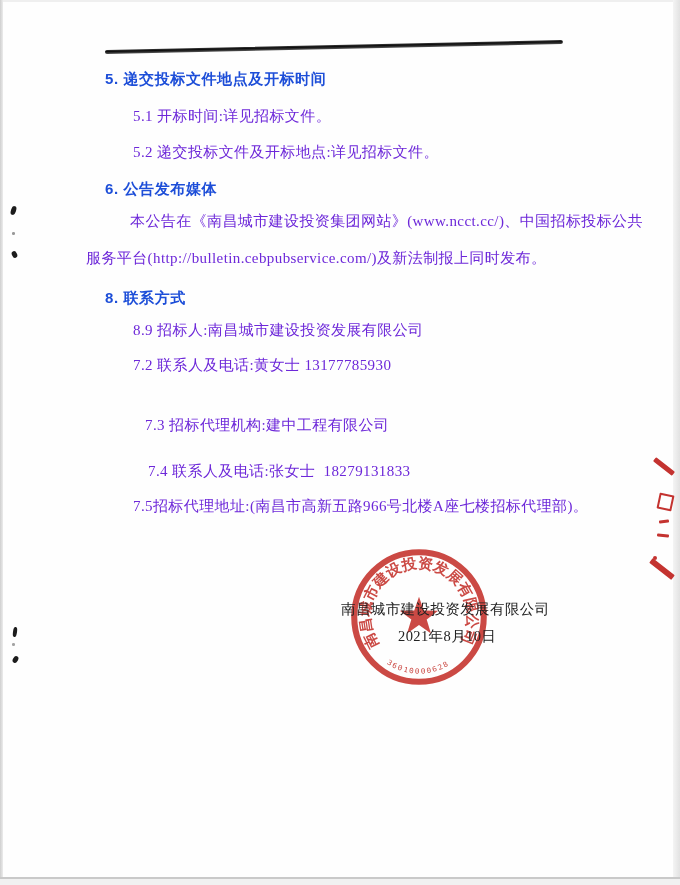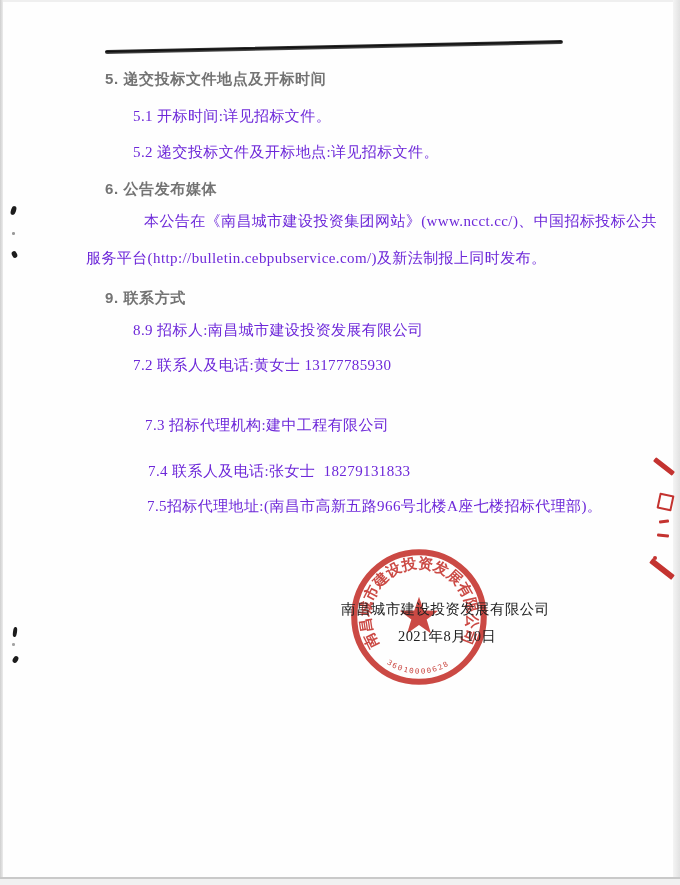--- a/index.html
+++ b/index.html
@@ -14,21 +14,21 @@
   .edge-bottom-below{position:absolute;left:0;top:879px;width:680px;height:6px;background:#f1f1f1;}
   .edge-top{position:absolute;left:0;top:0;width:680px;height:2px;background:#efefef;}
 
   .scanline{
     position:absolute;left:105px;top:50px;width:458px;height:4px;
     background:linear-gradient(to bottom,#3a3a3a,#0d0d0d 40%,#555);
     transform:rotate(-1.25deg);transform-origin:left center;border-radius:2px;
   }
 
   .ln{position:absolute;font-size:15px;color:#6d28d9;white-space:pre;letter-spacing:0.4px;line-height:1;}
-  .hd{font-family:"Liberation Sans","DejaVu Sans",sans-serif;font-weight:700;color:#737373;letter-spacing:0.6px;}
+  .hd{font-family:"Liberation Sans","DejaVu Sans",sans-serif;font-weight:700;color:#1d4ed8;letter-spacing:0.6px;}
   .sig{font-size:14.5px;color:#222;}
 
   .seal{position:absolute;left:333px;top:531px;width:172px;height:172px;opacity:0.88;mix-blend-mode:multiply;}
 
   .speck{position:absolute;background:#1c1c1c;border-radius:45%;}
   .speck.s1{left:11px;top:206px;width:5px;height:9px;transform:rotate(18deg);}
   .speck.s2{left:12px;top:232px;width:3px;height:3px;opacity:.45;}
   .speck.s3{left:12px;top:251px;width:5px;height:7px;transform:rotate(-24deg);}
   .speck.s4{left:13px;top:627px;width:4px;height:10px;transform:rotate(8deg);}
   .speck.s5{left:12px;top:643px;width:3px;height:3px;opacity:.4;}
@@ -54,29 +54,29 @@
   <div class="edge-bottom"></div>
   <div class="edge-bottom-below"></div>
 
   <div class="scanline"></div>
 
   <div class="ln hd" style="left:105px;top:71px;">5. 递交投标文件地点及开标时间</div>
   <div class="ln" style="left:133px;top:109px;">5.1 开标时间:详见招标文件。</div>
   <div class="ln" style="left:133px;top:145px;">5.2 递交投标文件及开标地点:详见招标文件。</div>
 
   <div class="ln hd" style="left:105px;top:181px;">6. 公告发布媒体</div>
-  <div class="ln" style="left:130px;top:214px;margin-left:14px;">本公告在《南昌城市建设投资集团网站》(www.ncct.cc/)、中国招标投标公共</div>
+  <div class="ln" style="left:130px;top:214px;">本公告在《南昌城市建设投资集团网站》(www.ncct.cc/)、中国招标投标公共</div>
   <div class="ln" style="left:86px;top:251px;">服务平台(http://bulletin.cebpubservice.com/)及新法制报上同时发布。</div>
 
-  <div class="ln hd" style="left:105px;top:290px;">9. 联系方式</div>
+  <div class="ln hd" style="left:105px;top:290px;">8. 联系方式</div>
   <div class="ln" style="left:133px;top:323px;">8.9 招标人:南昌城市建设投资发展有限公司</div>
   <div class="ln" style="left:133px;top:358px;">7.2 联系人及电话:黄女士 13177785930</div>
   <div class="ln" style="left:133px;top:418px;margin-left:12px;">7.3 招标代理机构:建中工程有限公司</div>
   <div class="ln" style="left:133px;top:464px;margin-left:15px;">7.4 联系人及电话:张女士  18279131833</div>
-  <div class="ln" style="left:147px;top:499px;">7.5招标代理地址:(南昌市高新五路966号北楼A座七楼招标代理部)。</div>
+  <div class="ln" style="left:133px;top:499px;">7.5招标代理地址:(南昌市高新五路966号北楼A座七楼招标代理部)。</div>
 
   <svg class="seal" viewBox="0 0 170 170">
     <defs>
       <path id="ringPath" d="M 45.7 112.5 A 48 48 0 1 1 124.3 112.5" fill="none"></path>
       <path id="serialPath" d="M 52.9 130.9 A 56 56 0 0 0 117.1 130.9" fill="none"></path>
     </defs>
     <circle cx="85" cy="85" r="64" fill="none" stroke-width="6" stroke="#c5302a"></circle>
     <polygon points="85,65 80.3,78.5 66,78.8 77.4,87.5 73.2,101.2 85,93 96.8,101.2 92.6,87.5 104,78.8 89.7,78.5" fill="#c5302a"></polygon>
     <text font-size="14.5" font-weight="bold" textLength="206" lengthAdjust="spacingAndGlyphs" font-family="Liberation Serif, DejaVu Serif, serif" fill="#c5302a">
       <textPath href="#ringPath">南昌城市建设投资发展有限公司</textPath>

